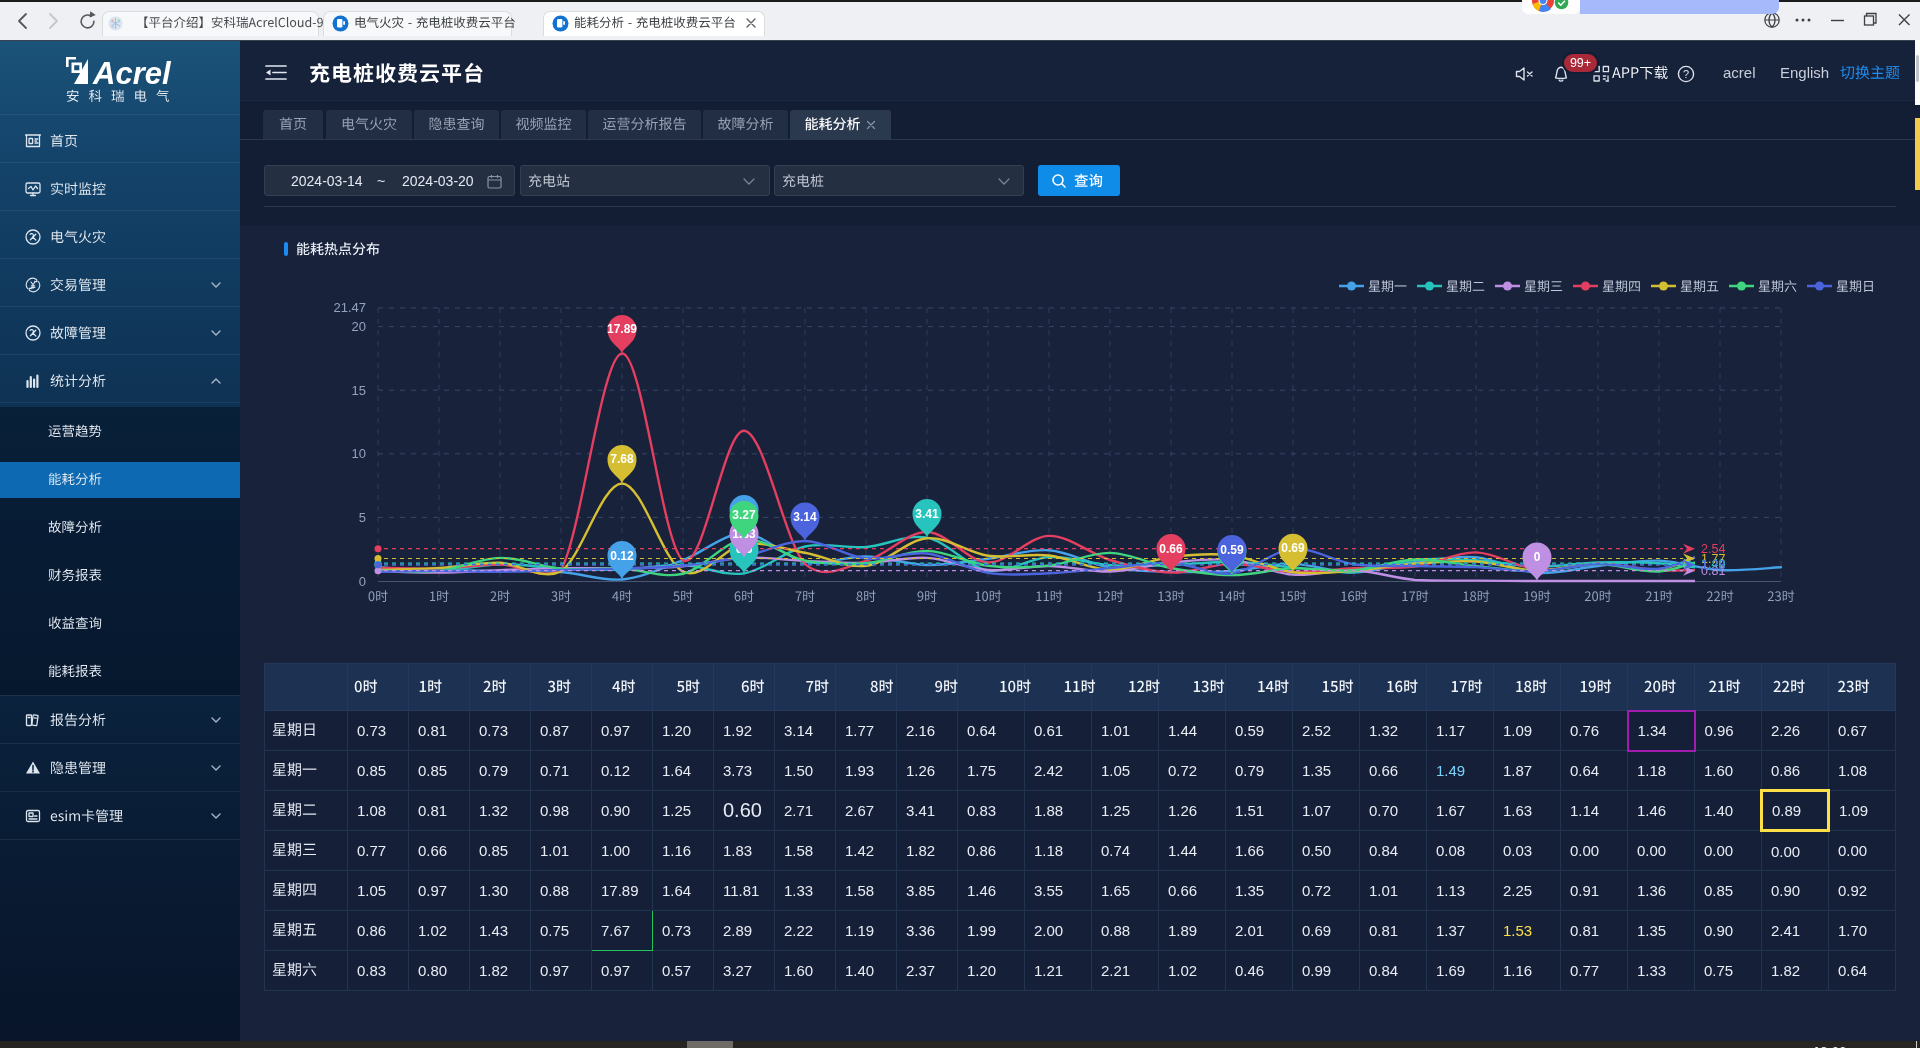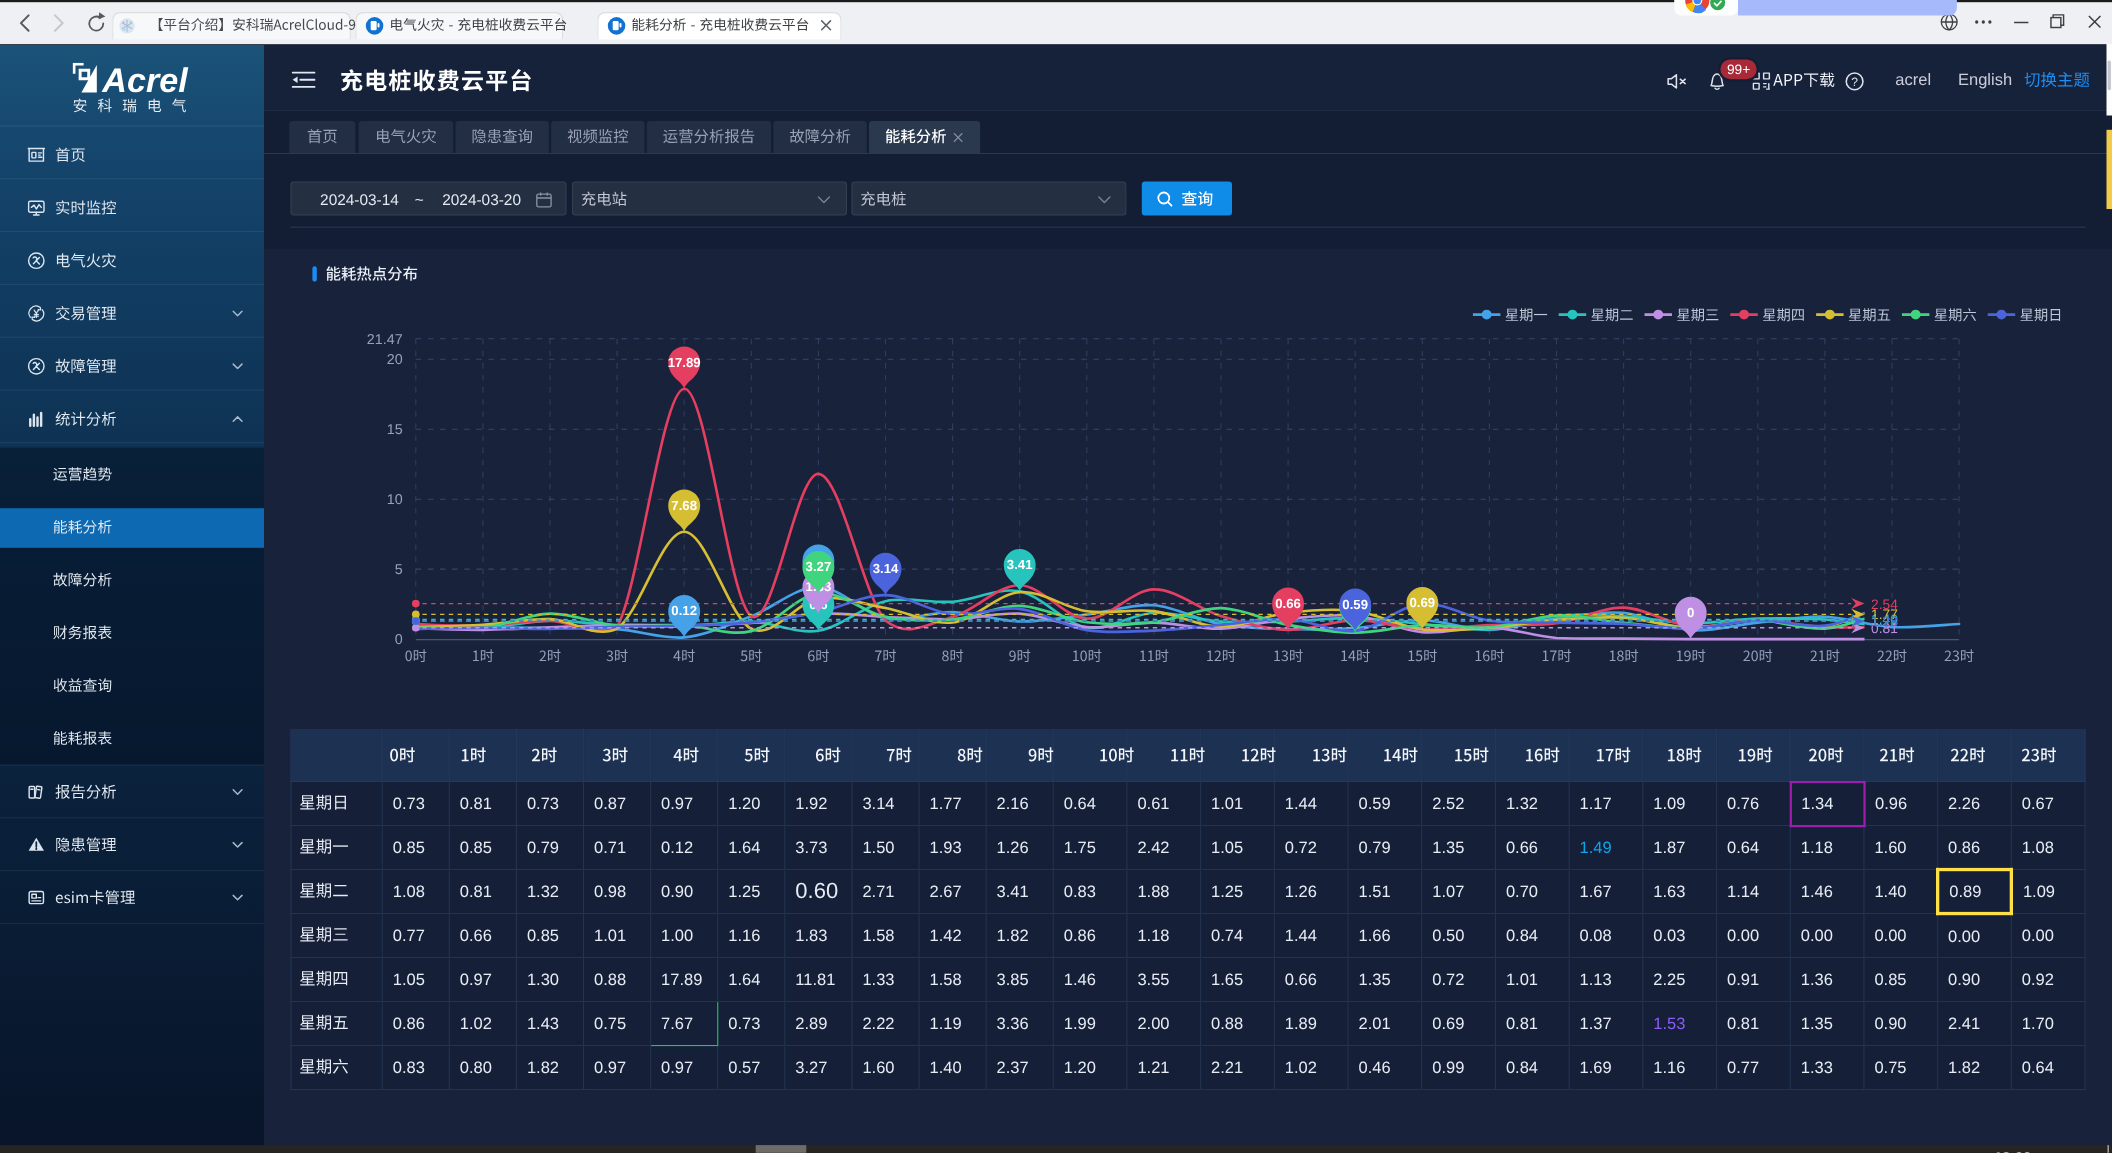--- a/index.html
+++ b/index.html
@@ -416,21 +416,21 @@
           <td style="border:1px solid #233450;color:#E8ECF4;font-size:15px;padding-left:9px">1.50</td>
           <td style="border:1px solid #233450;color:#E8ECF4;font-size:15px;padding-left:9px">1.93</td>
           <td style="border:1px solid #233450;color:#E8ECF4;font-size:15px;padding-left:9px">1.26</td>
           <td style="border:1px solid #233450;color:#E8ECF4;font-size:15px;padding-left:9px">1.75</td>
           <td style="border:1px solid #233450;color:#E8ECF4;font-size:15px;padding-left:9px">2.42</td>
           <td style="border:1px solid #233450;color:#E8ECF4;font-size:15px;padding-left:9px">1.05</td>
           <td style="border:1px solid #233450;color:#E8ECF4;font-size:15px;padding-left:9px">0.72</td>
           <td style="border:1px solid #233450;color:#E8ECF4;font-size:15px;padding-left:9px">0.79</td>
           <td style="border:1px solid #233450;color:#E8ECF4;font-size:15px;padding-left:9px">1.35</td>
           <td style="border:1px solid #233450;color:#E8ECF4;font-size:15px;padding-left:9px">0.66</td>
-          <td style="border:1px solid #233450;color:#0ea5e9;font-size:15px;padding-left:9px">1.49</td>
+          <td style="border:1px solid #233450;color:#7dd3fc;font-size:15px;padding-left:9px">1.49</td>
           <td style="border:1px solid #233450;color:#E8ECF4;font-size:15px;padding-left:9px">1.87</td>
           <td style="border:1px solid #233450;color:#E8ECF4;font-size:15px;padding-left:9px">0.64</td>
           <td style="border:1px solid #233450;color:#E8ECF4;font-size:15px;padding-left:9px">1.18</td>
           <td style="border:1px solid #233450;color:#E8ECF4;font-size:15px;padding-left:9px">1.60</td>
           <td style="border:1px solid #233450;color:#E8ECF4;font-size:15px;padding-left:9px">0.86</td>
           <td style="border:1px solid #233450;color:#E8ECF4;font-size:15px;padding-left:9px">1.08</td>
         </tr>
         <tr style="height:40px;background:#151F38">
           <td style="border:1px solid #233450"></td>
           <td style="border:1px solid #233450;color:#E8ECF4;font-size:15px;padding-left:9px">1.08</td>
@@ -525,21 +525,21 @@
           <td style="border:1px solid #233450;color:#E8ECF4;font-size:15px;padding-left:9px">1.19</td>
           <td style="border:1px solid #233450;color:#E8ECF4;font-size:15px;padding-left:9px">3.36</td>
           <td style="border:1px solid #233450;color:#E8ECF4;font-size:15px;padding-left:9px">1.99</td>
           <td style="border:1px solid #233450;color:#E8ECF4;font-size:15px;padding-left:9px">2.00</td>
           <td style="border:1px solid #233450;color:#E8ECF4;font-size:15px;padding-left:9px">0.88</td>
           <td style="border:1px solid #233450;color:#E8ECF4;font-size:15px;padding-left:9px">1.89</td>
           <td style="border:1px solid #233450;color:#E8ECF4;font-size:15px;padding-left:9px">2.01</td>
           <td style="border:1px solid #233450;color:#E8ECF4;font-size:15px;padding-left:9px">0.69</td>
           <td style="border:1px solid #233450;color:#E8ECF4;font-size:15px;padding-left:9px">0.81</td>
           <td style="border:1px solid #233450;color:#E8ECF4;font-size:15px;padding-left:9px">1.37</td>
-          <td style="border:1px solid #233450;color:#8b5cf6;font-size:15px;padding-left:9px">1.53</td>
+          <td style="border:1px solid #233450;color:#fde047;font-size:15px;padding-left:9px">1.53</td>
           <td style="border:1px solid #233450;color:#E8ECF4;font-size:15px;padding-left:9px">0.81</td>
           <td style="border:1px solid #233450;color:#E8ECF4;font-size:15px;padding-left:9px">1.35</td>
           <td style="border:1px solid #233450;color:#E8ECF4;font-size:15px;padding-left:9px">0.90</td>
           <td style="border:1px solid #233450;color:#E8ECF4;font-size:15px;padding-left:9px">2.41</td>
           <td style="border:1px solid #233450;color:#E8ECF4;font-size:15px;padding-left:9px">1.70</td>
         </tr>
         <tr style="height:40px;background:#151F38">
           <td style="border:1px solid #233450"></td>
           <td style="border:1px solid #233450;color:#E8ECF4;font-size:15px;padding-left:9px">0.83</td>
           <td style="border:1px solid #233450;color:#E8ECF4;font-size:15px;padding-left:9px">0.80</td>

